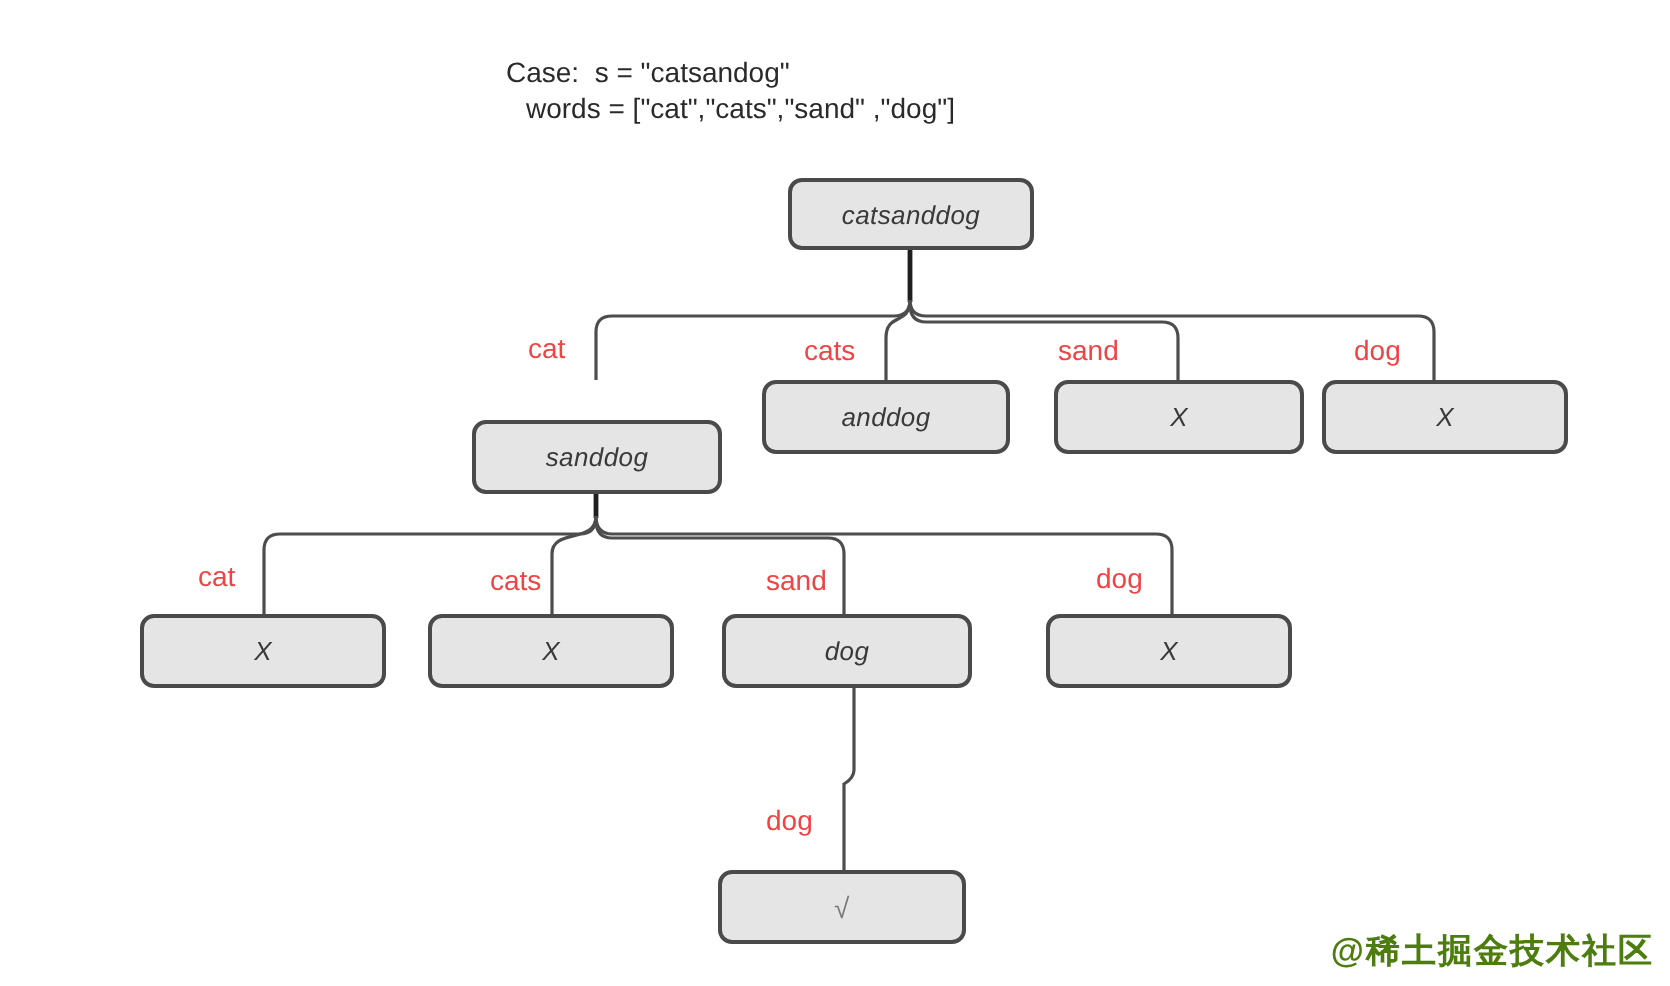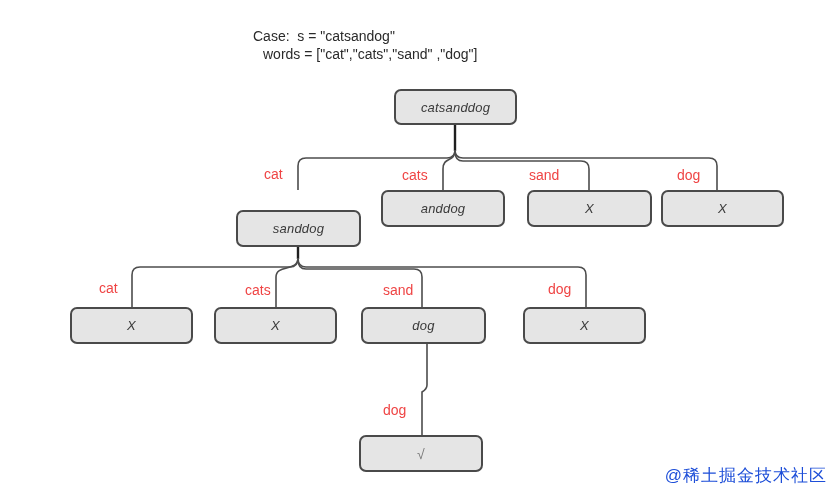--- a/index.html
+++ b/index.html
@@ -57,22 +57,23 @@
     position: absolute;
     font-size: 14px;
     color: #2a2a2a;
     white-space: pre;
   }
   .watermark {
     position: absolute;
     right: 8px;
     bottom: 6px;
     font-size: 17px;
-    color: #1d4ed8;
+    color: #4d7c0f;
     letter-spacing: 1px;
+    font-weight: bold;
   }
 </style>
 </head>
 <body>
 
 <div id="canvas">
 
   <svg id="connectors" viewBox="0 0 835 493" xmlns="http://www.w3.org/2000/svg">
 
     <path class="trunk" d="M455,125 V151"></path>

